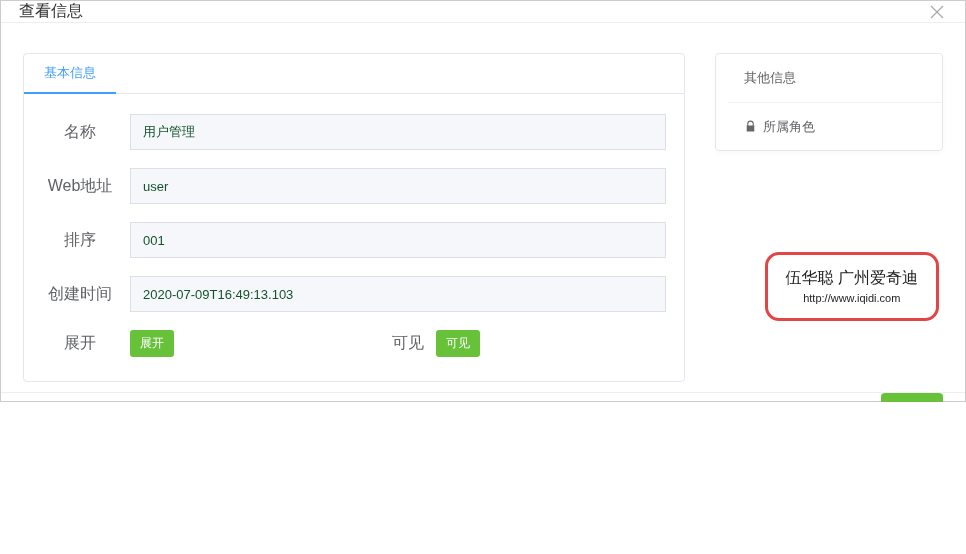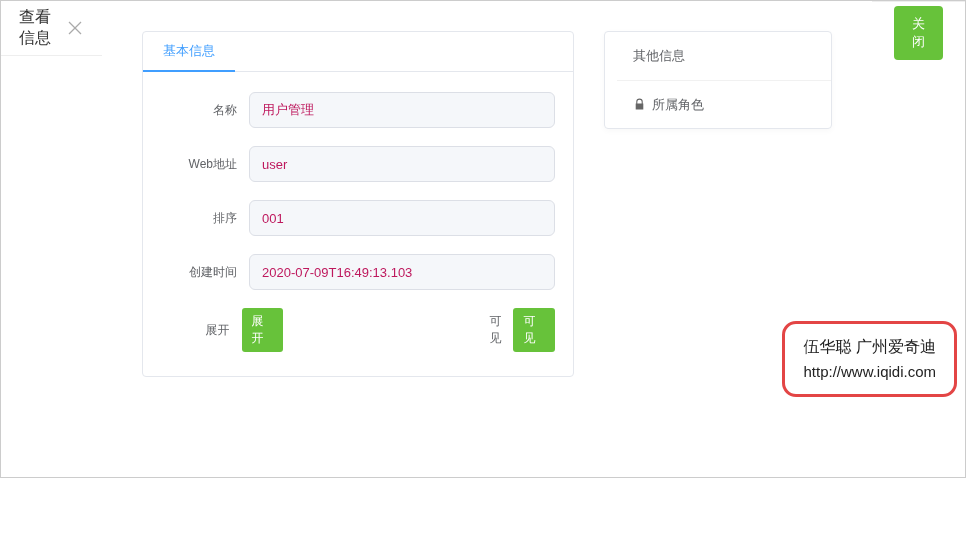--- a/index.html
+++ b/index.html
@@ -1,44 +1,44 @@
 <!DOCTYPE html>
 <html><head>
   <meta charset="utf-8">
   <style>
     * { box-sizing: border-box; margin: 0; padding: 0; }
     body { font-family: -apple-system, BlinkMacSystemFont, "Segoe UI", "Helvetica Neue", Arial, sans-serif; }
-    .dialog { width: 966px; height: 478px; border: 1px solid #ccc; background: #fff; display: flex; position: relative; gap: 18px; }
+    .dialog { width: 966px; height: 402px; border: 1px solid #ccc; background: #fff; display: flex; flex-direction: column; position: relative; }
     .dialog-header { height: 55px; border-bottom: 1px solid #eee; display: flex; align-items: center; justify-content: space-between; padding: 0 18px; }
     .dialog-title { font-size: 16px; color: #333; }
     .close-icon { width: 20px; height: 20px; cursor: pointer; display: flex; align-items: center; justify-content: center; }
     .close-icon svg { stroke: #aaa; stroke-width: 1.2; }
     .dialog-body { flex: 1; padding: 30px 22px 10px 22px; display: flex; gap: 30px; }
     .left-col { flex: 1; }
     .right-col { width: 228px; }
     .form-card { border: 1px solid #e4e7ed; border-radius: 4px; }
     .tab-bar { display: flex; border-bottom: 1px solid #e4e7ed; height: 40px; }
     .tab { padding: 0 20px; display: flex; align-items: center; font-size: 13px; color: #909399; cursor: pointer; position: relative; }
     .tab.active { color: #409eff; border-bottom: 2px solid #409eff; margin-bottom: -1px; }
     .form-body { padding: 20px 18px 24px 18px; }
     .form-row { display: flex; align-items: center; margin-bottom: 18px; }
     .form-row:last-child { margin-bottom: 0; }
-    .form-label { width: 88px; text-align: right; padding-right: 12px; font-size: 12px; color: #606266; }
+    .form-label { width: 88px; text-align: center; padding-right: 12px; font-size: 16px; color: #606266; }
     .form-input { flex: 1; }
-    .text-input { width: 100%; height: 36px; padding: 0 12px; border: 1px solid #dcdfe6; border-radius: 6px; background: #f5f7fa; font-size: 13px; color: #be185d; }
+    .text-input { width: 100%; height: 36px; padding: 0 12px; border: 1px solid #dcdfe6; border-radius: 0; background: #f5f7fa; font-size: 13px; color: #14532d; }
     .tag-row { display: flex; align-items: center; }
     .tag { display: inline-block; background: #67c23a; color: #fff; font-size: 12px; padding: 5px 10px; border-radius: 3px; }
     .tag-spacer { width: 218px; }
     .side-card { border: 1px solid #e4e7ed; border-radius: 4px; box-shadow: 0 2px 6px rgba(0,0,0,0.03); padding-left: 12px; }
     .side-item { height: 48px; display: flex; align-items: center; padding: 0 16px; font-size: 13px; color: #606266; cursor: pointer; }
     .side-item + .side-item { border-top: 1px solid #f1f1f1; }
     .side-icon { margin-right: 6px; display: inline-flex; }
-    .watermark { position: absolute; right: 8px; bottom: 80px; border: 3px solid #e34545; border-radius: 14px; padding: 10px 18px 10px 18px; text-align: center; line-height: 1.6; }
+    .watermark { position: absolute; right: 26px; bottom: 80px; border: 3px solid #e34545; border-radius: 14px; padding: 10px 18px 10px 18px; text-align: center; line-height: 1.6; }
     .watermark-name { font-size: 16px; color: #222; }
-    .watermark-url { font-size: 15px; color: #222; }
+    .watermark-url { font-size: 11px; color: #222; }
     .dialog-footer { height: 62px; border-top: 1px solid #eee; display: flex; align-items: center; justify-content: flex-end; padding: 0 22px; }
     .btn { border: none; border-radius: 4px; padding: 9px 18px; font-size: 13px; cursor: pointer; }
     .btn-success { background: #67c23a; color: #fff; }
     .user-icon svg { fill: #333; }
     .lock-icon svg { fill: #666; }
   </style>
 </head>
 <body>
 
 <div class="dialog">

